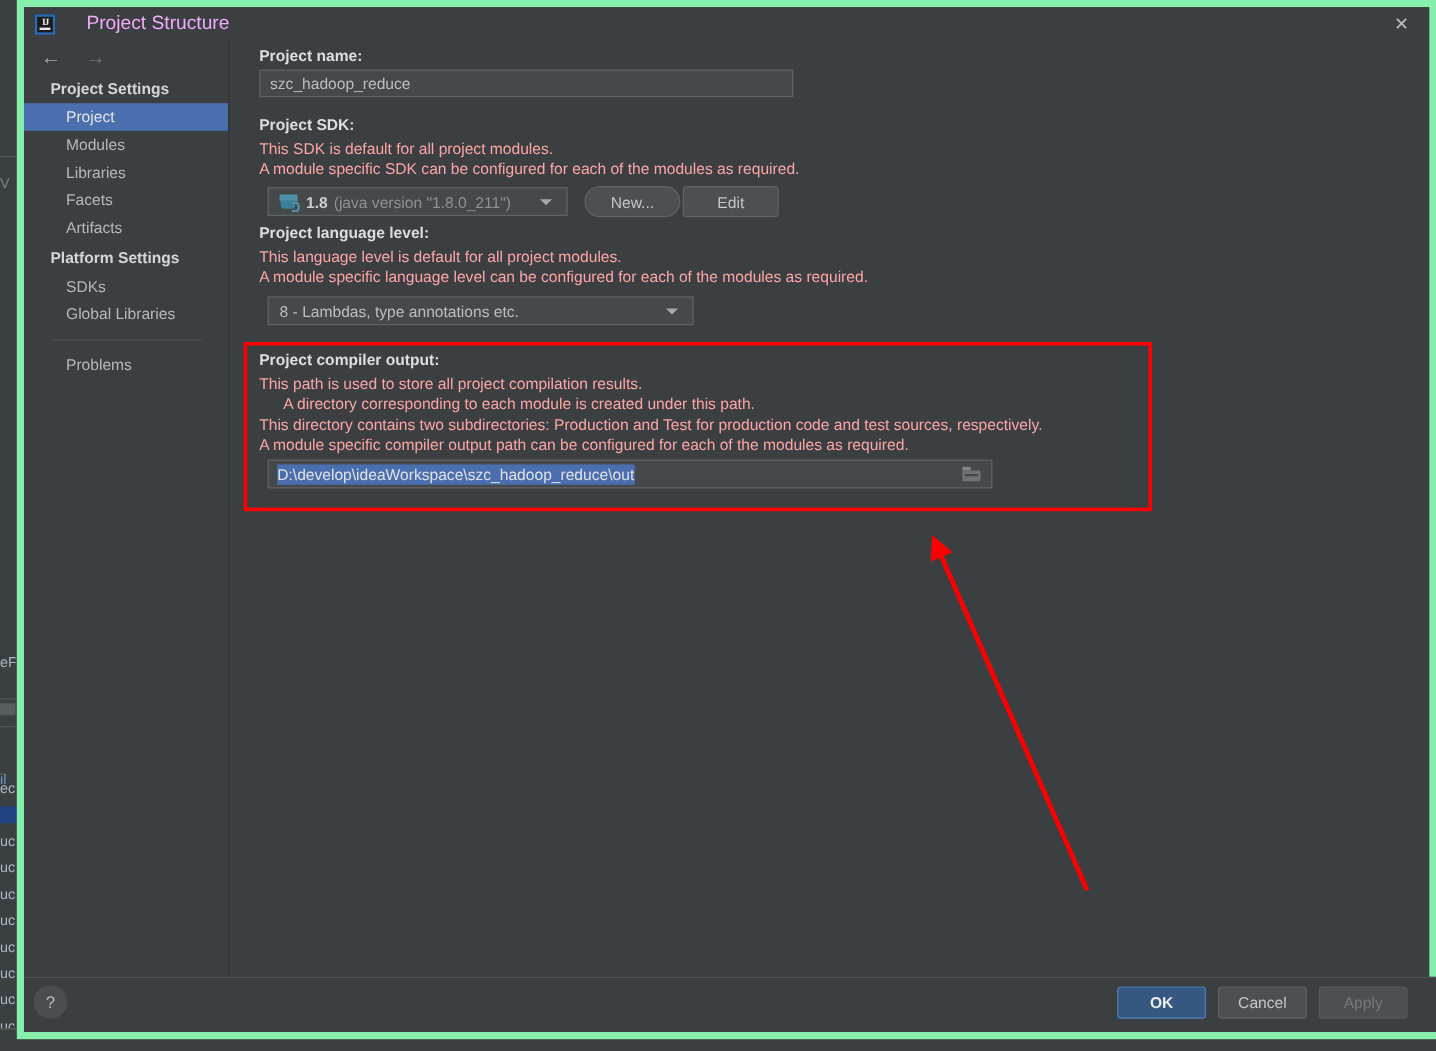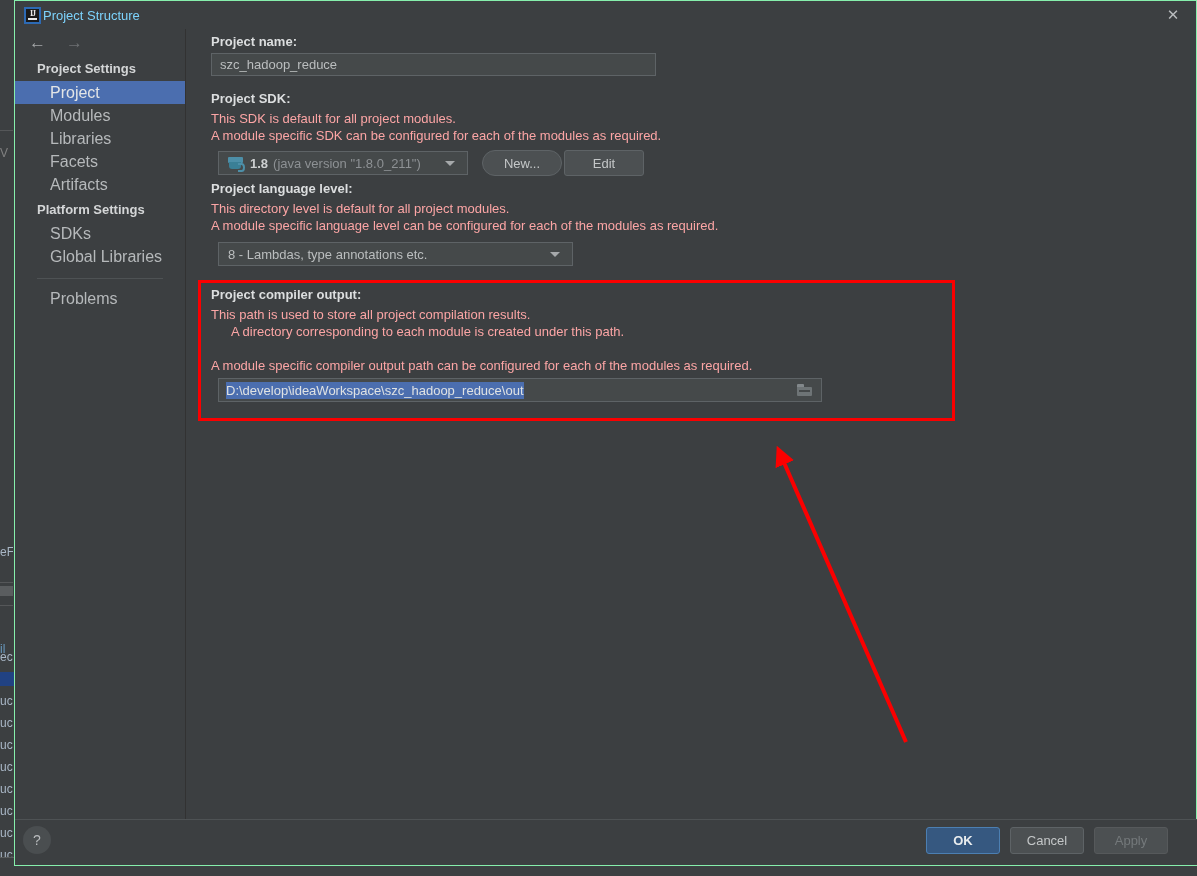--- a/index.html
+++ b/index.html
@@ -69,21 +69,21 @@
   }
 
   
   .dialog {
     position: absolute;
     left: 14px;
     top: 0;
     width: 1183px;
     height: 866px;
     background: #3c3f41;
-    border: 1px solid #86efac;
+    border: 6px solid #86efac;
     box-sizing: border-box;
   }
 
   .titlebar {
     position: relative;
     height: 28px;
     background: #3c3f41;
     display: flex;
     align-items: center;
   }
@@ -107,23 +107,23 @@
     letter-spacing: -1px;
     font-family: "Liberation Serif", serif;
   }
   .ij-logo .ij-bar {
     position: absolute;
     left: 2px; right: 2px; bottom: 2px;
     height: 2px;
     background: #e8e8e8;
   }
   .title-text {
-    margin-left: 2px;
-    font-size: 13px;
-    color: #7dd3fc;
+    margin-left: 26px;
+    font-size: 16px;
+    color: #f0abfc;
   }
   .close-btn {
     position: absolute;
     right: 0; top: 0;
     width: 46px; height: 28px;
     display: flex;
     align-items: center;
     justify-content: center;
     color: #b9bcbe;
     font-size: 15px;
@@ -156,21 +156,21 @@
   }
   .nav-arrow.dim { color: #6e7173; }
 
   .sb-group {
     font-size: 13px;
     font-weight: bold;
     color: #d4d6d7;
     padding: 6px 0 5px 22px;
   }
   .sb-item {
-    font-size: 16px;
+    font-size: 13px;
     color: #b6b9bb;
     height: 23px;
     line-height: 23px;
     padding-left: 35px;
     cursor: pointer;
   }
   .sb-item.selected {
     background: #4b6eaf;
     color: #e3e5e6;
   }
@@ -471,31 +471,32 @@
             <span class="c-cup"></span>
         </span>
         <span class="sdk-ver">1.8</span>
         <span class="sdk-rest">(java version "1.8.0_211")</span>
         <span class="arrow"></span>
       </div>
       <button class="btn" style="position:absolute; left:296px; top:121px; width:80px; height:26px;border-radius:13px;">New...</button>
       <button class="btn" style="position:absolute; left:378px; top:121px; width:80px; height:26px;">Edit</button>
 
       <div class="field-label" style="position:absolute; left:25px; top:152px;">Project language level:</div>
-      <div class="desc" style="position:absolute; left:25px; top:171px;">This directory level is default for all project modules.</div>
+      <div class="desc" style="position:absolute; left:25px; top:171px;">This language level is default for all project modules.</div>
       <div class="desc" style="position:absolute; left:25px; top:188px;">A module specific language level can be configured for each of the modules as required.</div>
 
       <div class="combo" style="position:absolute; left:32px; top:213px; width:355px; height:24px;">
         <span style="margin-left:9px;">8 - Lambdas, type annotations etc.</span>
         <span class="arrow"></span>
       </div>
 
       <div class="field-label" style="position:absolute; left:25px; top:258px;">Project compiler output:</div>
       <div class="desc" style="position:absolute; left:25px; top:277px;">This path is used to store all project compilation results.</div>
       <div class="desc" style="position:absolute; left:25px; top:294px;margin-left:20px;">A directory corresponding to each module is created under this path.</div>
+      <div class="desc" style="position:absolute; left:25px; top:311px;">This directory contains two subdirectories: Production and Test for production code and test sources, respectively.</div>
       <div class="desc" style="position:absolute; left:25px; top:328px;">A module specific compiler output path can be configured for each of the modules as required.</div>
 
       <div class="path-field" style="left:32px; top:349px; width:604px; height:24px;">
         <span class="path-sel">D:\develop\ideaWorkspace\szc_hadoop_reduce\out</span>
         <span class="browse-btn">
           <span class="folder-ico">
             <span class="tab"></span>
               <span class="body"></span>
               <span class="slot"></span>
           </span>

